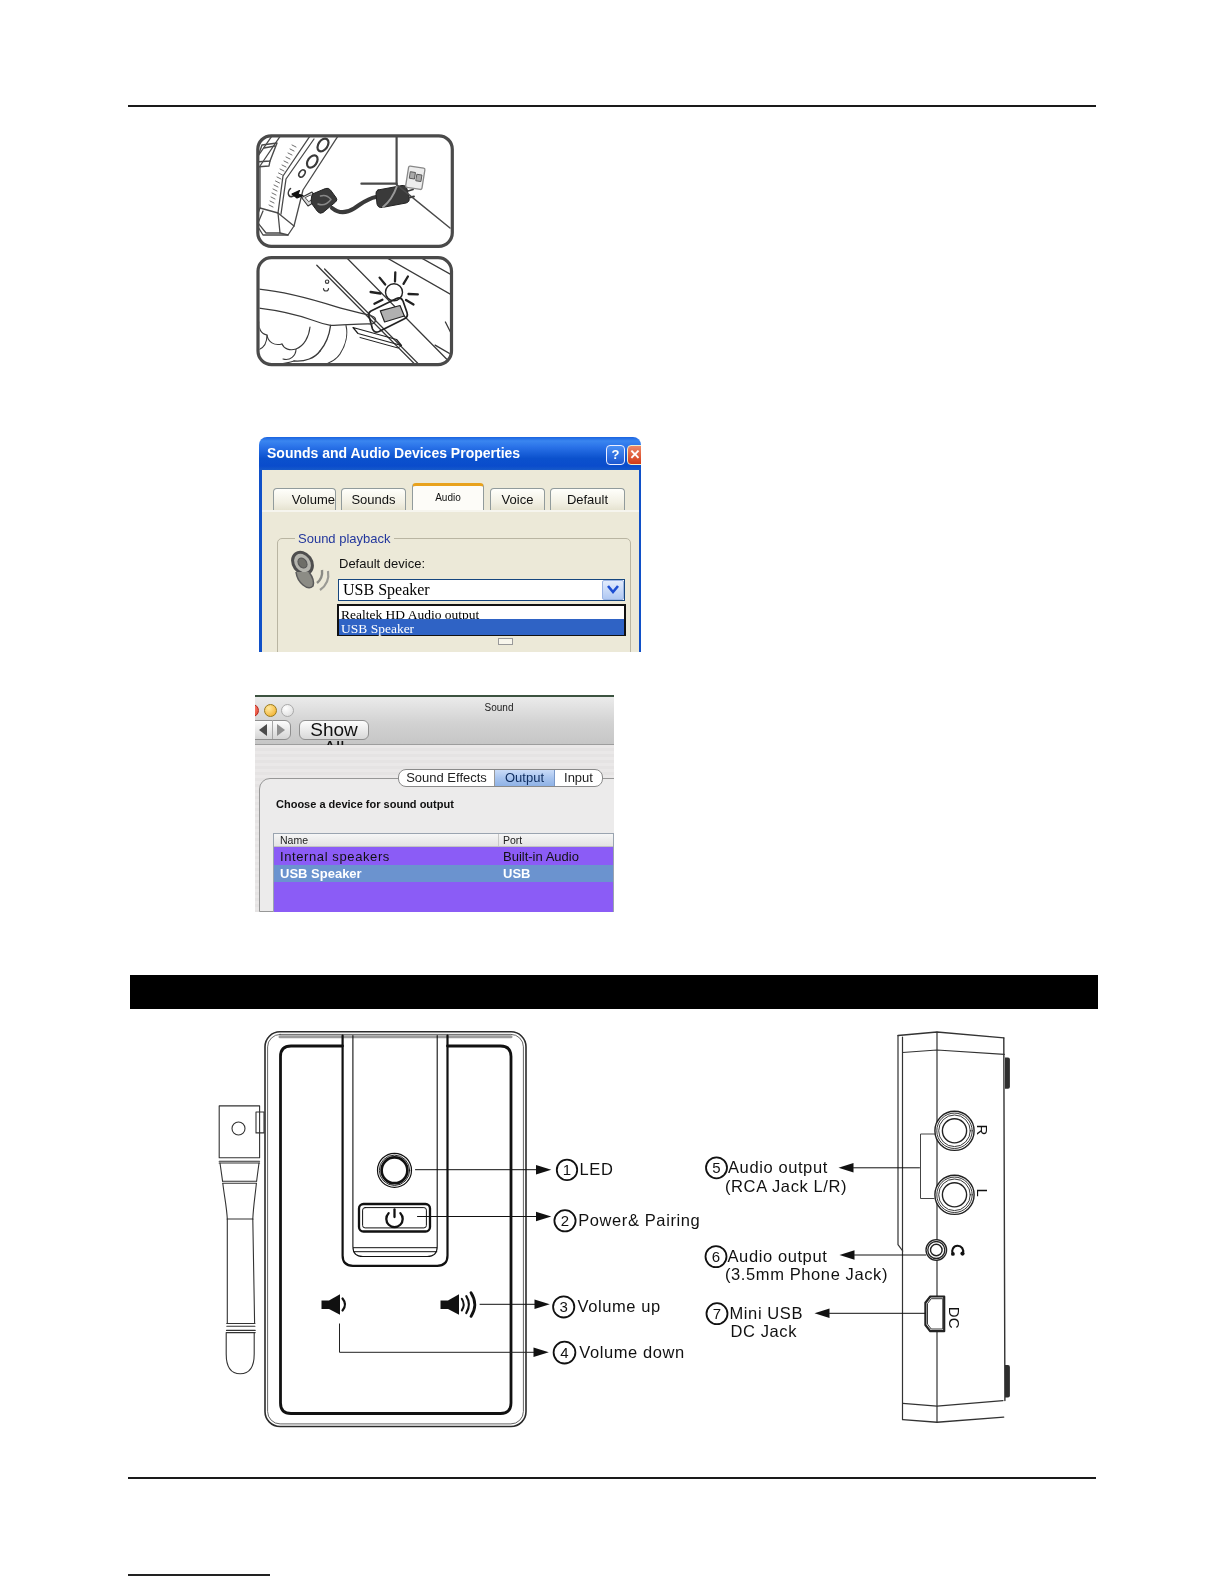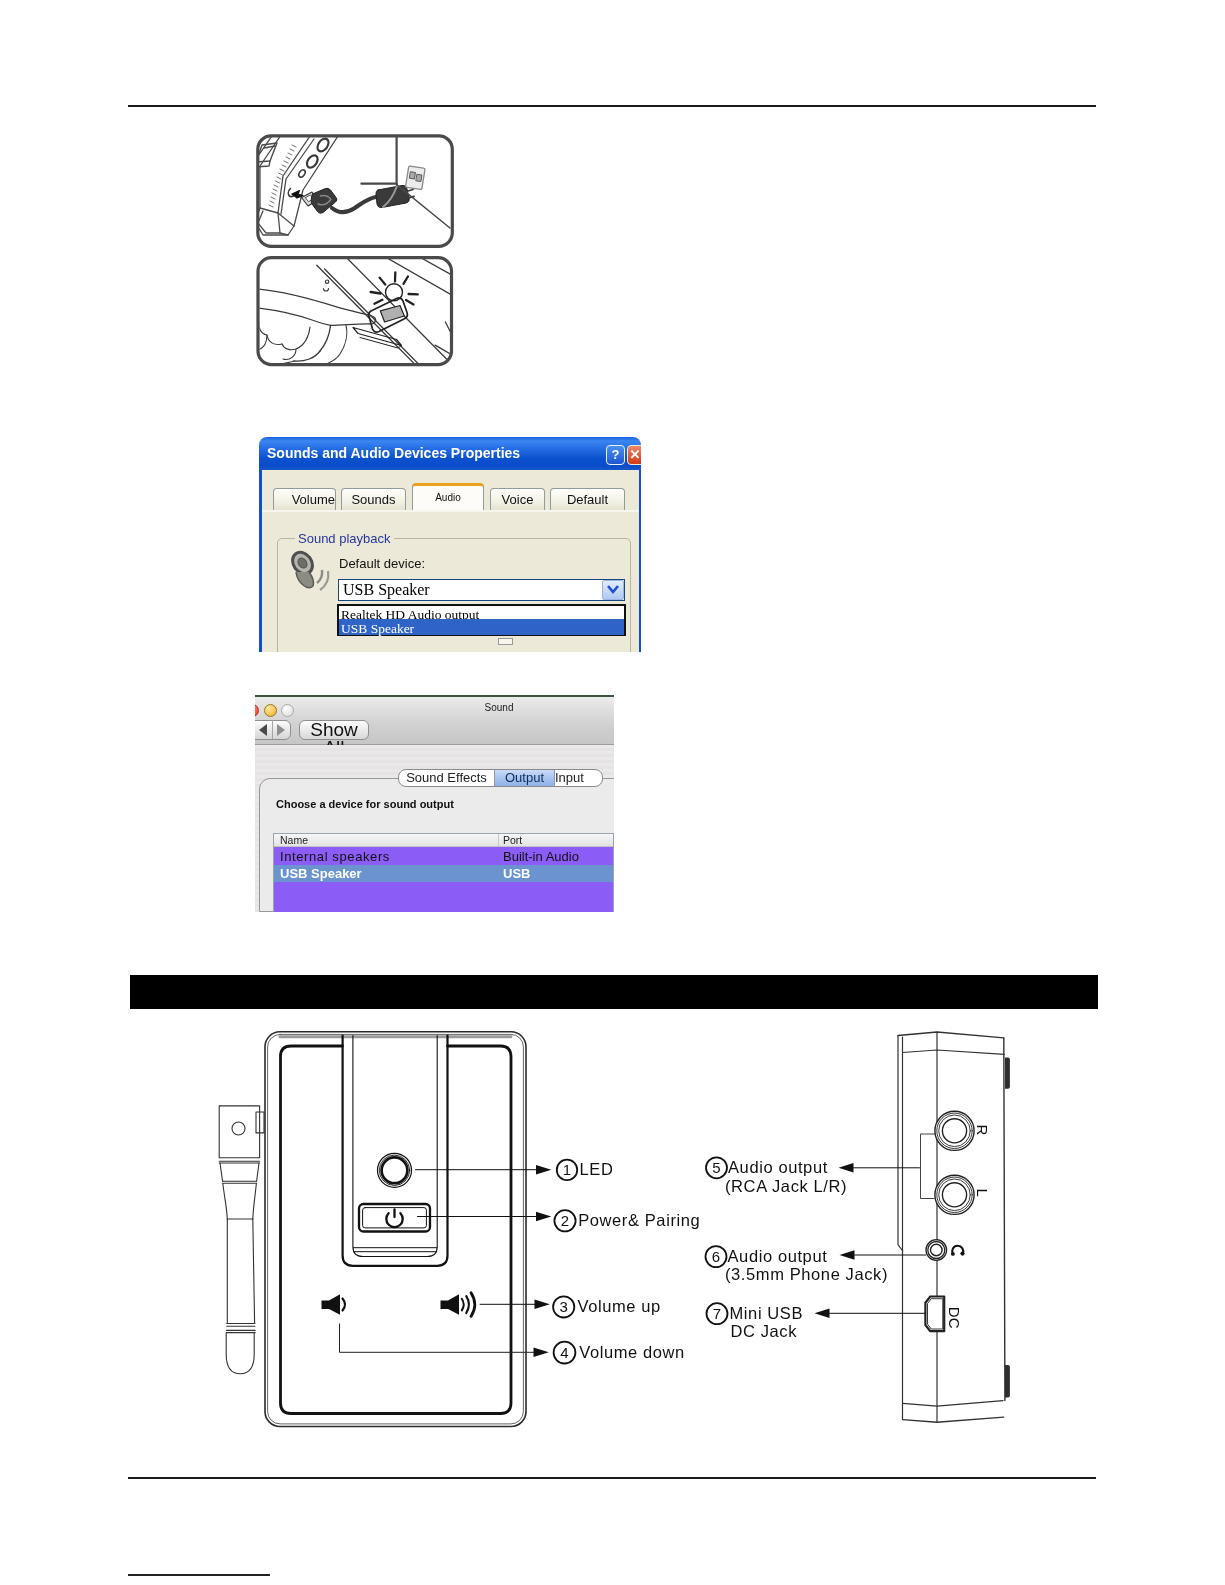--- a/index.html
+++ b/index.html
@@ -235,21 +235,21 @@
 
   <div class="abs" style="left:44px;top:25px;width:70px;height:20px;border:1px solid #8f8f8f;border-radius:6px;background:linear-gradient(180deg,#fdfdfd,#d8d8d8);box-sizing:border-box;text-align:center;font-size:19px;line-height:18px;color:#111;">Show All</div>
 
   <div class="abs" style="left:0;top:50px;width:359px;height:167px;background:repeating-linear-gradient(180deg,#eae8e8 0px,#eae8e8 3px,#e5e3e3 3px,#e5e3e3 6px);"></div>
 
   <div class="abs" style="left:4px;top:83px;width:360px;height:134px;background:#ecebeb;border:1px solid #979797;border-radius:11px 0 0 0;box-sizing:border-box;"></div>
 
   <div class="abs" style="left:143px;top:74px;width:205px;height:18px;background:#fff;border:1px solid #8a8a8a;border-radius:8px;box-sizing:border-box;overflow:hidden;display:flex;">
     <div style="width:95px;text-align:center;font-size:13px;line-height:16px;color:#222;border-right:1px solid #999;">Sound Effects</div>
     <div style="width:59px;text-align:center;font-size:13px;line-height:16px;color:#0d2c5e;border-right:1px solid #7a99c9;background:linear-gradient(180deg,#cadcf8 0%,#a8c4ee 50%,#8fb2e6 100%);">Output</div>
-    <div style="flex:1;text-align:left;font-size:13px;line-height:16px;color:#222;">Input</div>
+    <div style="flex:1;text-align:center;font-size:13px;line-height:16px;color:#222;">Input</div>
   </div>
 
   <div class="abs" style="left:21px;top:103px;font-size:11px;font-weight:bold;color:#101010;">Choose a device for sound output</div>
 
   <div class="abs" style="left:18px;top:138px;width:341px;height:84px;background:#8b5cf6;border:1px solid #9aa4b0;border-bottom:2px solid #9fb1c8;box-sizing:border-box;">
 
     <div style="height:12px;background:linear-gradient(180deg,#f6f6f6,#e3e3e3);border-bottom:1px solid #c2c2c2;position:relative;">
       <span style="position:absolute;left:6px;top:0px;font-size:10.5px;color:#222;">Name</span>
       <span style="position:absolute;left:229px;top:0px;font-size:10.5px;color:#222;">Port</span>
       <span style="position:absolute;left:224px;top:0;width:1px;height:12px;background:#c8c8c8;"></span>

